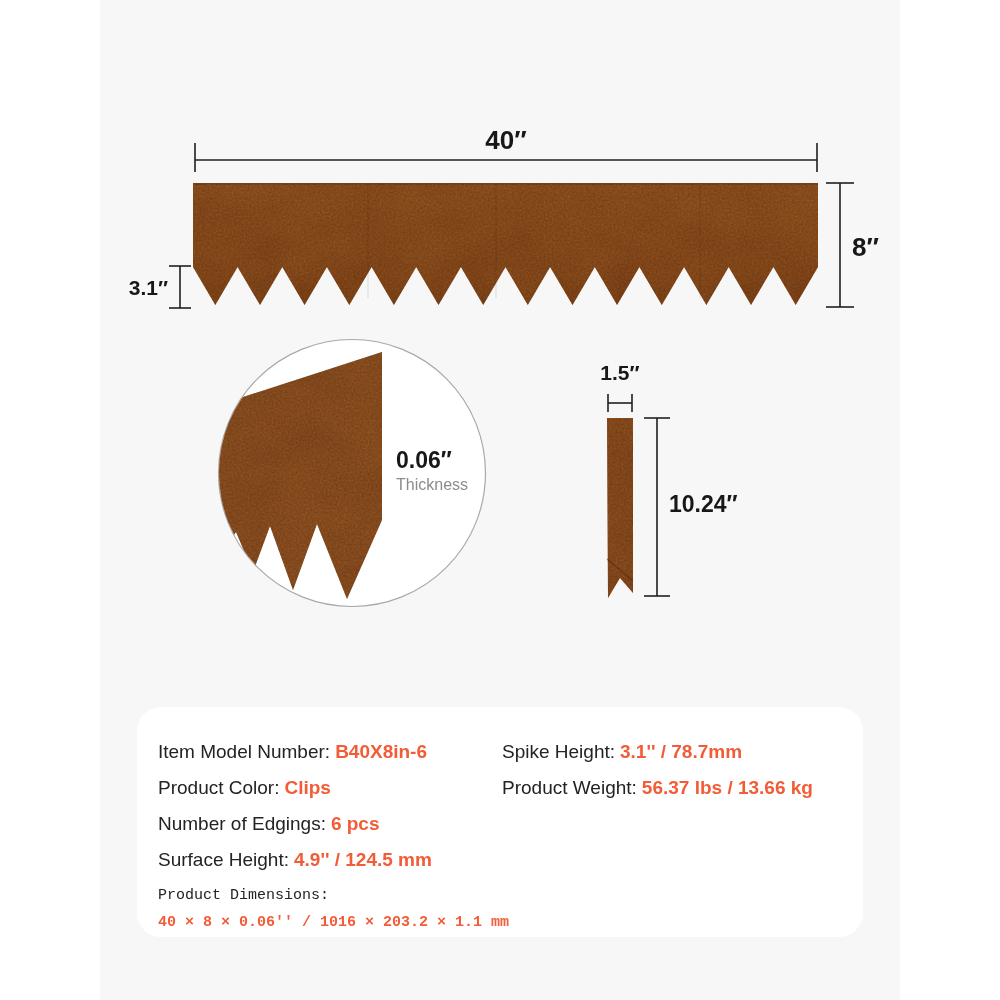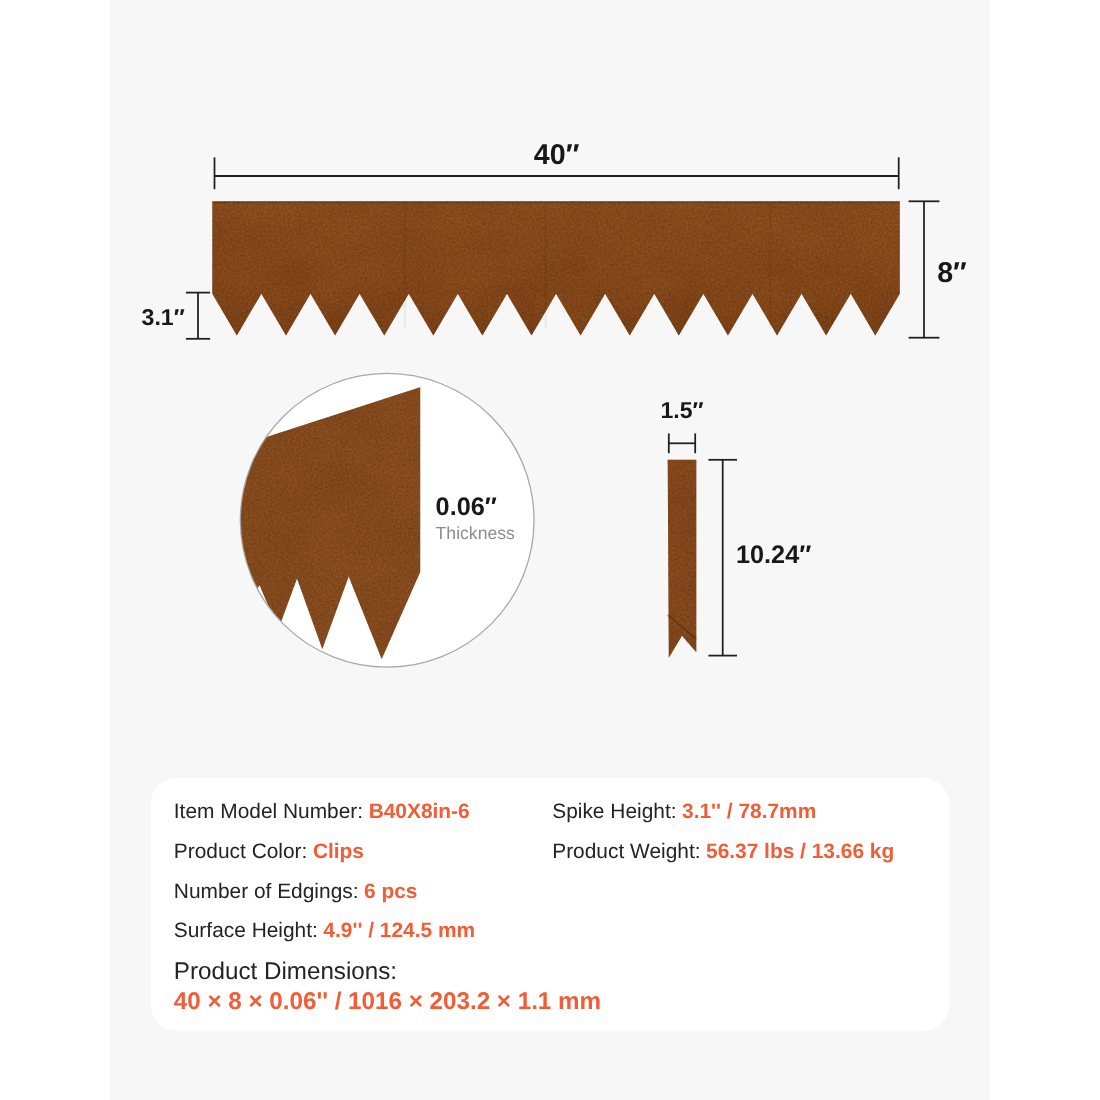--- a/index.html
+++ b/index.html
@@ -14,27 +14,27 @@
   .dim-label{font-size:26px;font-weight:600;}
   .dim-label-sm{font-size:21px;font-weight:600;}
   .dim-label-md{font-size:23px;font-weight:600;}
   .thick-value{font-size:23px;font-weight:600;}
   .thick-caption{font-size:16px;font-weight:400;fill:#8c8c8c;}
 
   .panel{
     position:absolute;left:137px;top:707px;width:726px;height:230px;
     background:#ffffff;border-radius:24px;
   }
-  .col{position:absolute;top:14px;}
+  .col{position:absolute;top:27px;}
   .col-left{left:21px;}
   .col-right{left:365px;}
   .row{height:36px;line-height:36px;font-size:19px;white-space:nowrap;color:#232323;font-weight:500;}
   .val{color:#f25c36;font-weight:600;margin-left:5px;}
   .val-wide{margin-left:10px;}
-  .dims-block{margin-top:4px;font-size:22px;line-height:27px;white-space:nowrap;color:#232323;font-weight:500;}
+  .dims-block{margin-top:4px;font-size:15px;line-height:27px;white-space:nowrap;color:#232323;font-weight:500;font-family:Liberation Mono, monospace;}
   .dims-block .dims-value{color:#f25c36;font-weight:600;display:block;}
 </style>
 </head>
 <body>
 
 <div class="canvas"></div>
 
 <svg class="diagram" width="1000" height="1000" viewBox="0 0 1000 1000">
   <defs>
     <linearGradient id="stripGrad" x1="0" y1="0" x2="0" y2="1">

